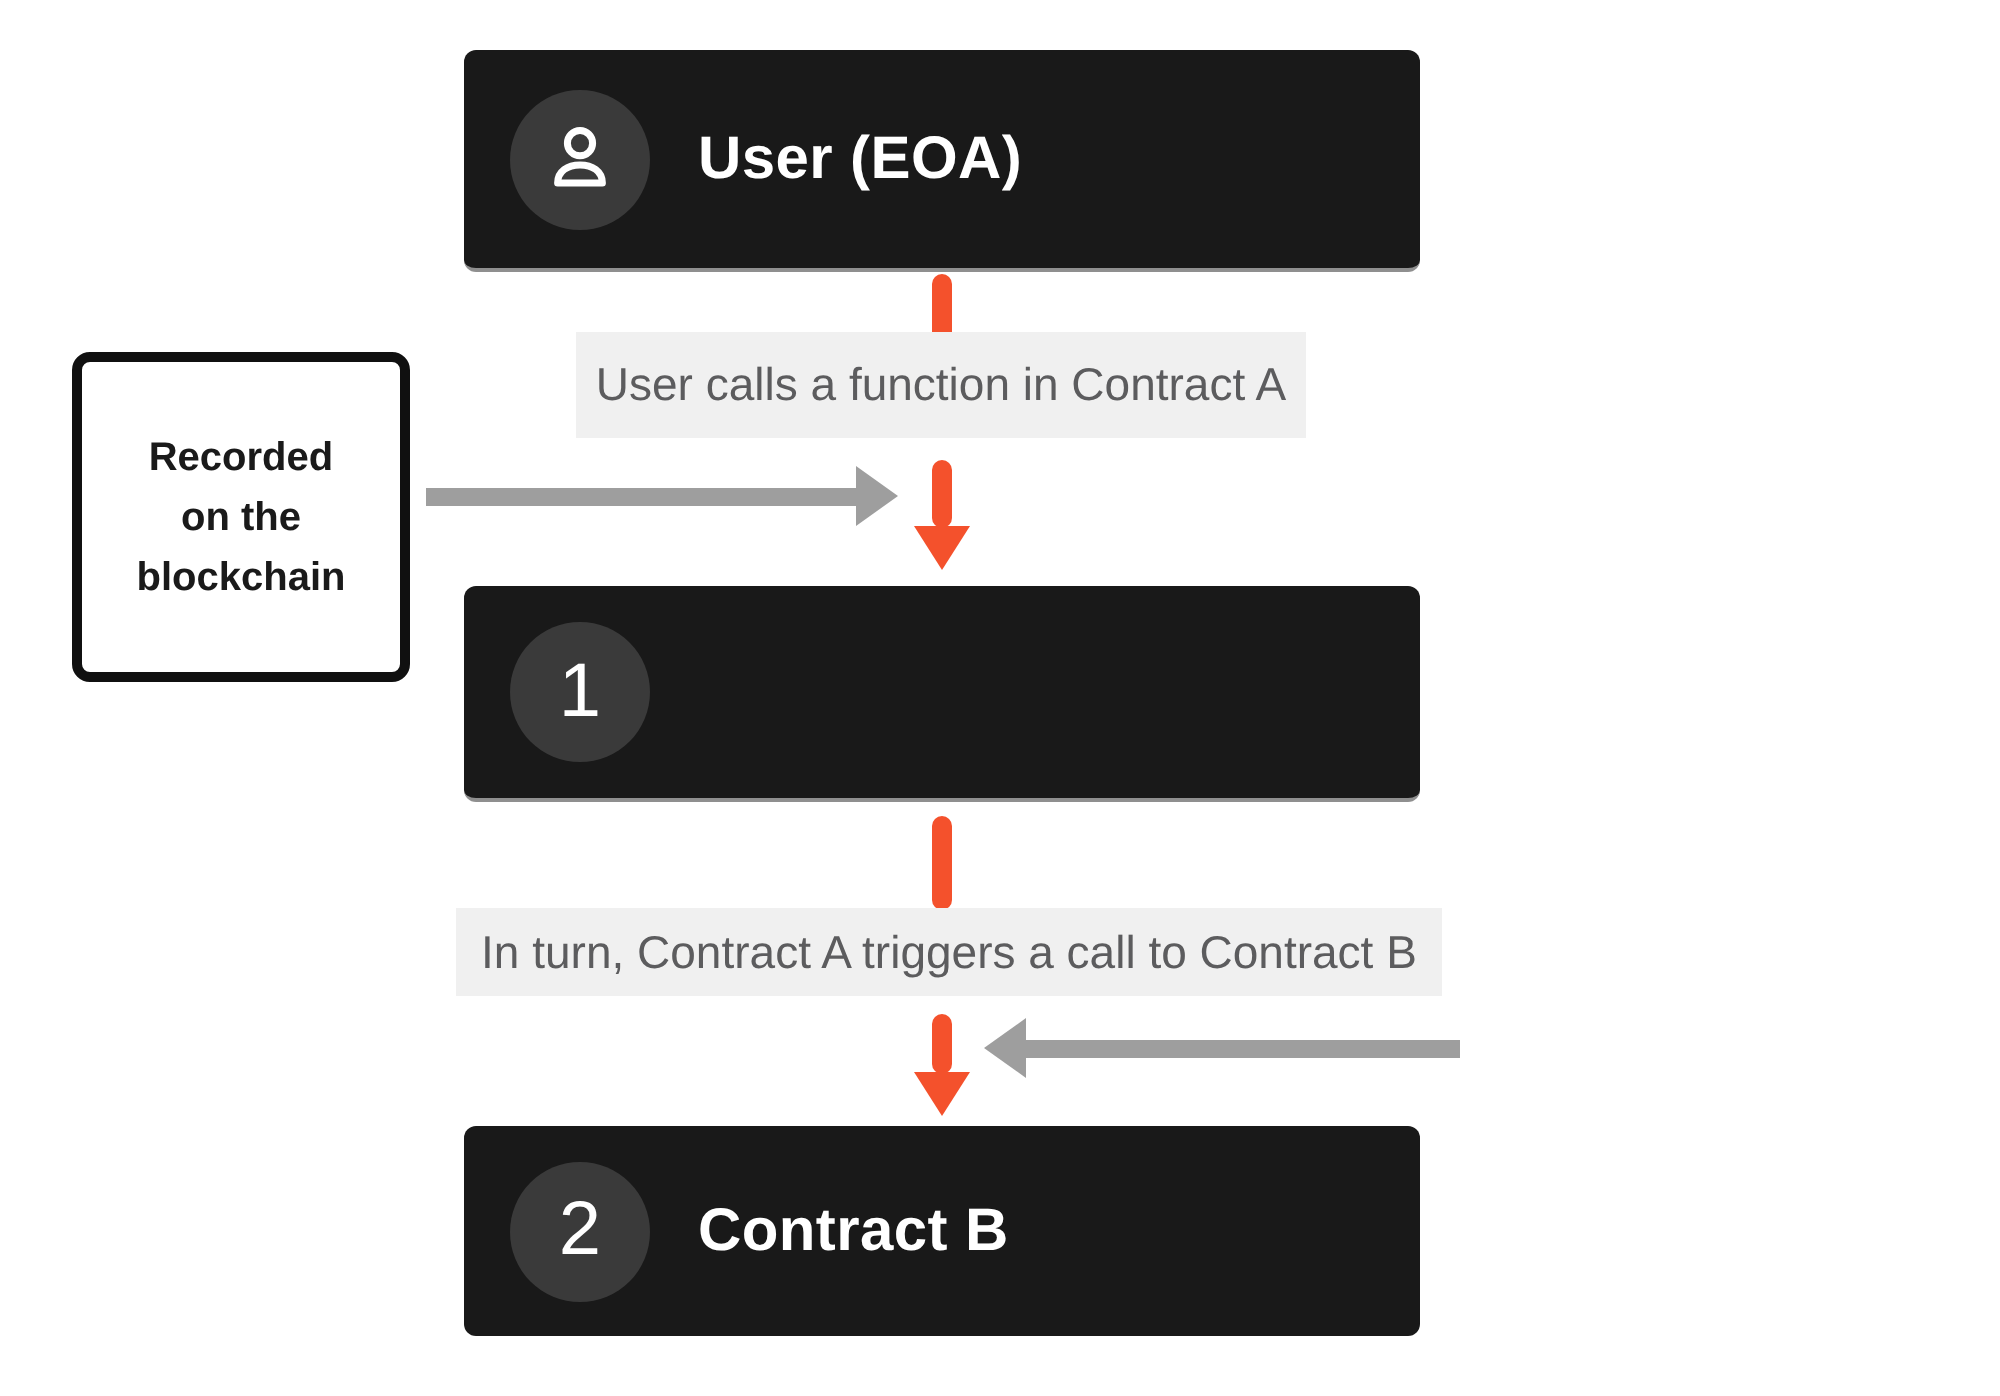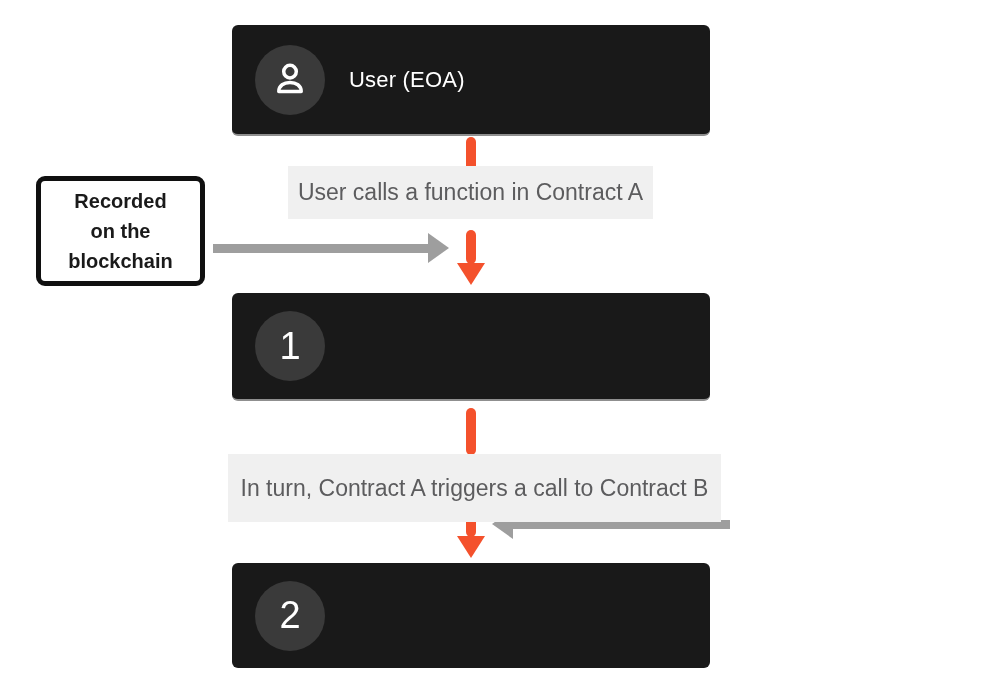--- a/index.html
+++ b/index.html
@@ -42,37 +42,37 @@
     background:var(--badge-bg);
     margin-left:23px;
     flex:0 0 auto;
     display:flex;align-items:center;justify-content:center;
     color:var(--node-fg);
     font-size:38px;
     font-weight:400;
   }
   .badge svg{width:42px;height:42px;display:block;}
   .node-title{
-    font-size:22px;
-    font-weight:400;
+    font-size:30px;
+    font-weight:700;
     margin-left:24px;
     letter-spacing:.2px;
   }
   
   .flow-label{
     position:absolute;
     background:var(--label-bg);
     color:var(--label-fg);
     font-size:23px;
     display:flex;align-items:center;justify-content:center;
     white-space:nowrap;
     z-index:2;
   }
   .flow-label-1{left:288px;top:166px;width:365px;height:53px;}
-  .flow-label-2{left:228px;top:454px;width:493px;height:68px;}
+  .flow-label-2{left:228px;top:454px;width:493px;height:44px;}
   
   .oseg{
     position:absolute;
     width:10px;
     background:var(--accent);
     border-radius:5px;
     left:466px;
     z-index:1;
   }
   .oseg-1a{top:137px;height:46px;}
@@ -112,21 +112,21 @@
     background:#ffffff;
     border:5px solid var(--annotation-border);
     border-radius:9px;
     color:var(--annotation-fg);
     font-weight:700;
     font-size:20px;
     line-height:30px;
     text-align:center;
     display:flex;align-items:center;justify-content:center;
   }
-  .annotation-left{left:36px;top:176px;width:169px;height:110px;}
+  .annotation-left{left:36px;top:176px;width:169px;height:165px;}
   .annotation-right{left:727px;top:436px;width:238px;height:162px;font-size:19px;}
 </style>
 </head>
 <body>
 
 <div class="canvas">
 
   <section class="node node-user edge-line">
     <span class="badge">
       <svg viewBox="0 0 24 24" fill="none" stroke="#ffffff" stroke-width="2" stroke-linecap="round" stroke-linejoin="round">
@@ -159,15 +159,16 @@
   <div class="ohead ohead-2"></div>
 
   <div class="flow-label flow-label-2">In turn, Contract A triggers a call to Contract B</div>
 
   <div class="ghead ghead-left"></div>
   <div class="gshaft gshaft-2"></div>
 
 
   <section class="node node-contract-b">
     <span class="badge">2</span>
+    <h2 class="node-title">Contract B</h2>
   </section>
 
 </div>
 
 </body></html>

